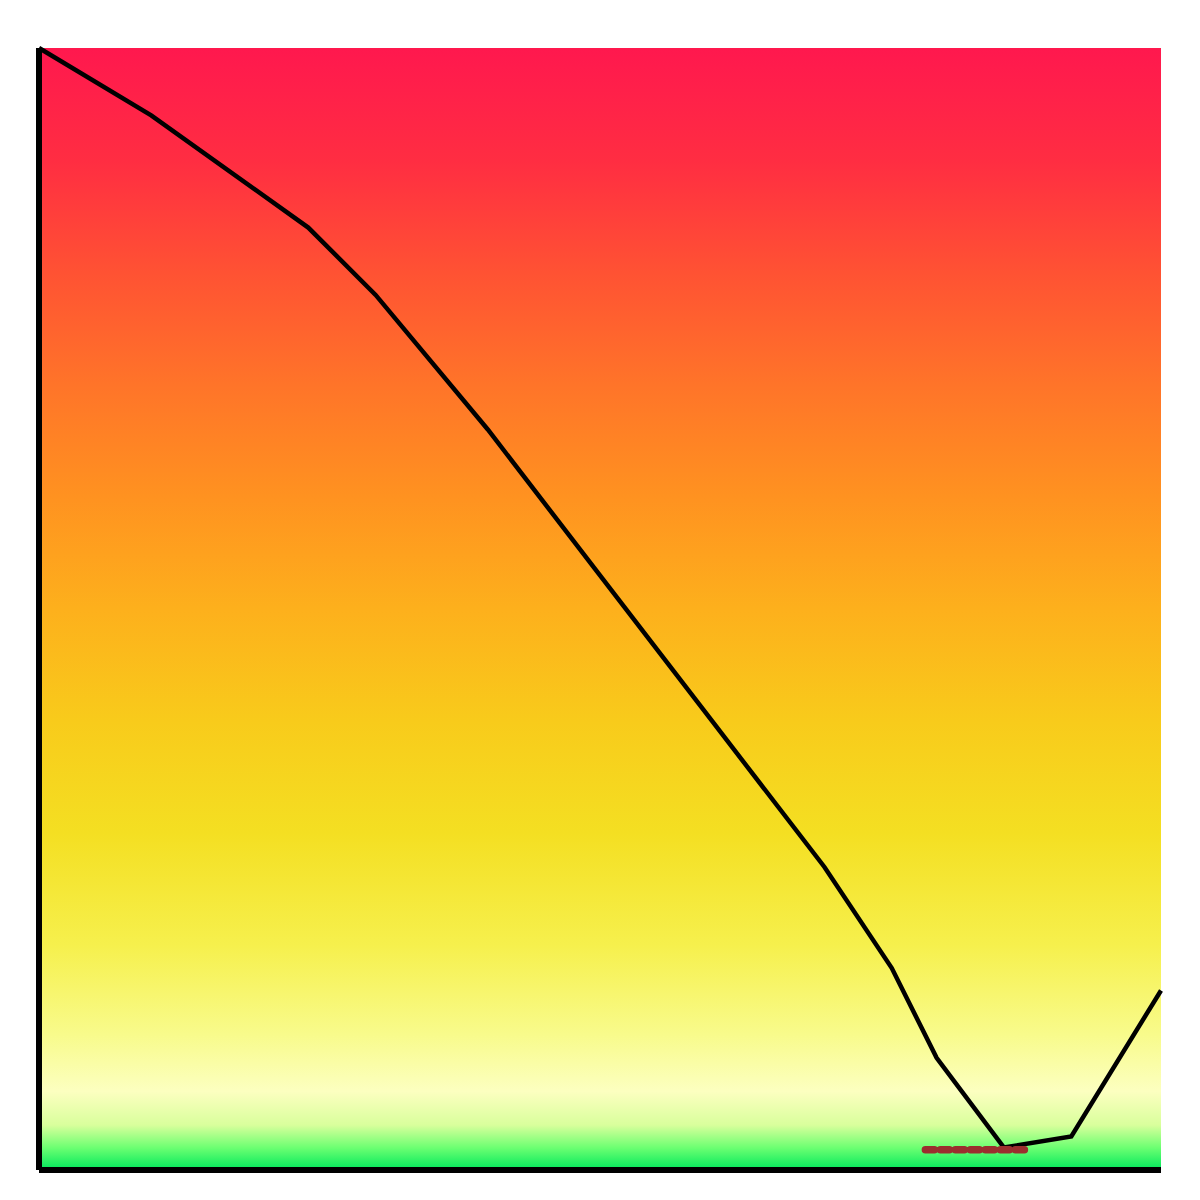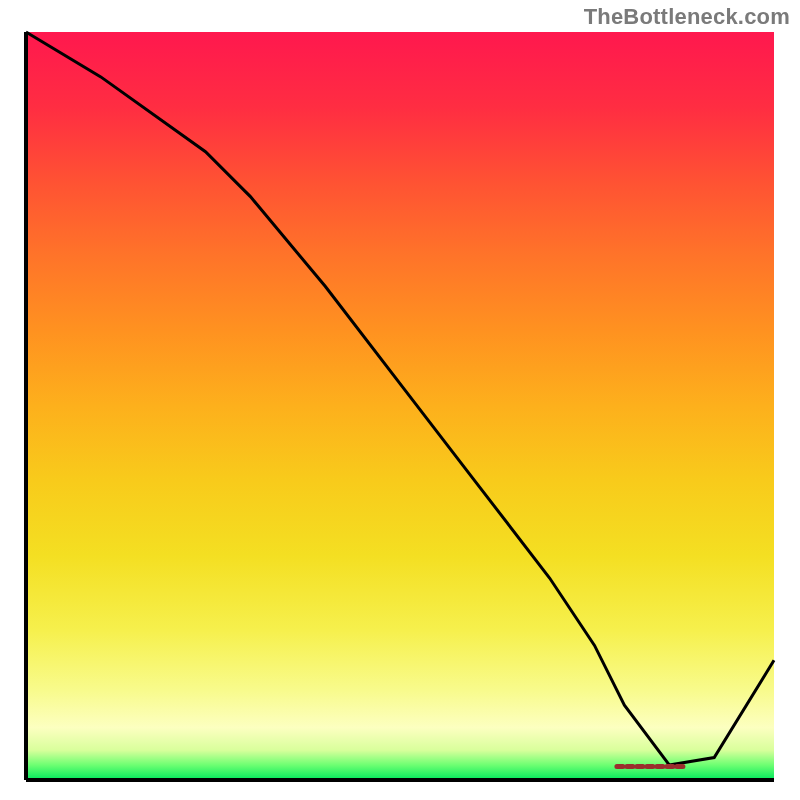--- a/index.html
+++ b/index.html
@@ -78,21 +78,20 @@
     stroke: #9b2e2e;
     stroke-width: 5;
     stroke-linecap: round;
     stroke-dasharray: 6 4;
   }
 </style>
 </head>
 <body>
 <div class="wrap">
 
-  <div class="watermark">TheBottleneck.com</div>
 
   <div class="plot">
     <div class="gradient"></div>
 
     <svg class="overlay" viewBox="0 0 748 748" preserveAspectRatio="none">
 
       <line class="axis" x1="0" y1="0" x2="0" y2="748"></line>
       <line class="axis" x1="0" y1="748" x2="748" y2="748"></line>
 
       <polyline class="curve" id="curve-poly" points="0.0,0.0 74.8,44.9 179.5,119.7 224.4,164.6 299.2,254.3 374.0,351.6 448.8,448.8 523.6,546.0 568.5,613.4 598.4,673.2 643.3,733.0 688.2,725.6 748.0,628.3"></polyline>

